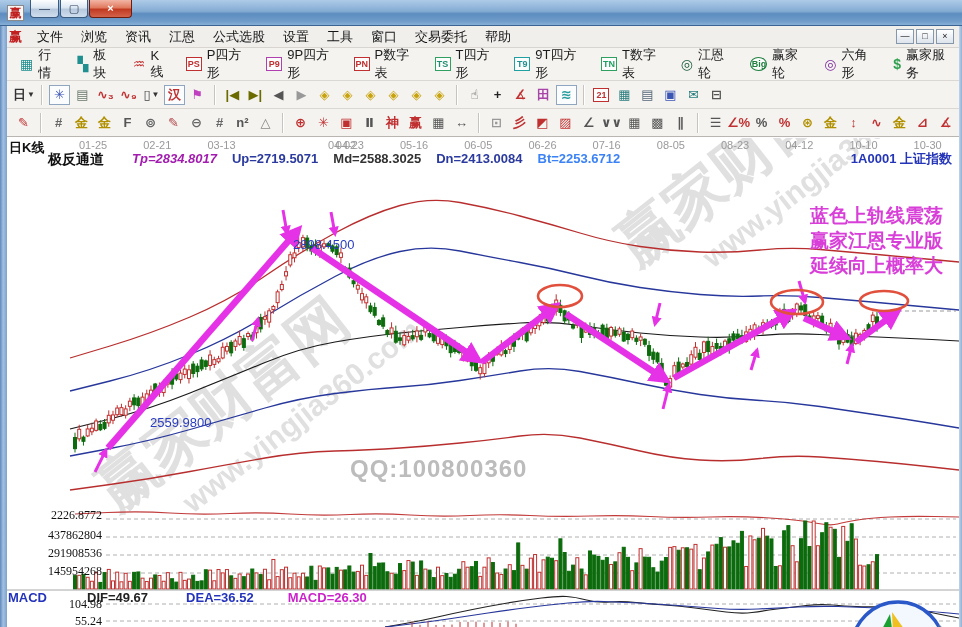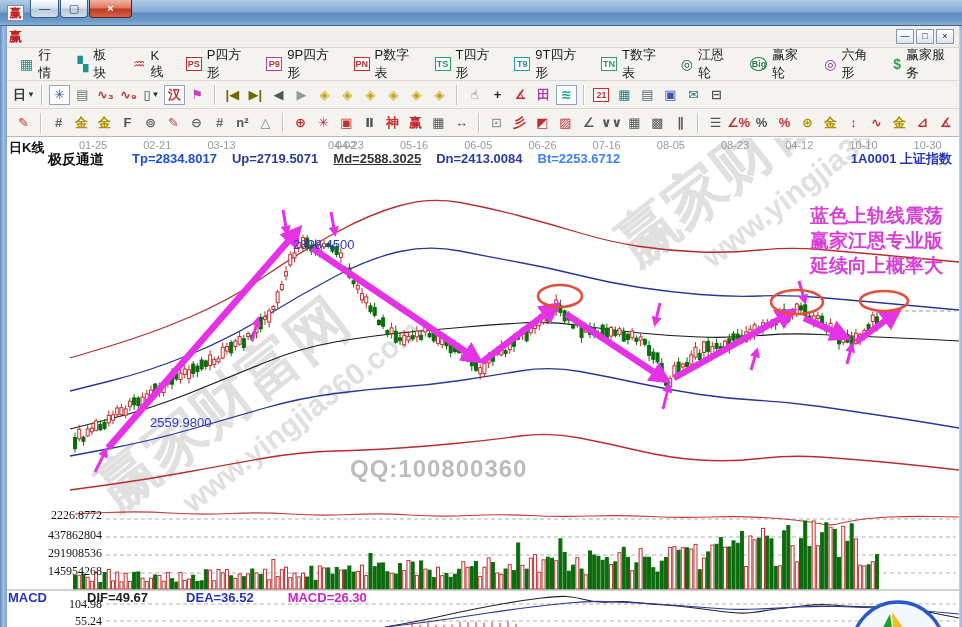--- a/index.html
+++ b/index.html
@@ -79,20 +79,32 @@
     <div class="app-logo">赢</div>
     <div class="win-btns">
       <div class="wbtn min">—</div>
       <div class="wbtn max">▢</div>
       <div class="wbtn close">×</div>
     </div>
   </div>
 
   <div class="menubar">
     <span class="menu-logo">赢</span>
+    <div id="menu-items" style="display:flex">
+        <div class="menu-item">文件</div>
+        <div class="menu-item">浏览</div>
+        <div class="menu-item">资讯</div>
+        <div class="menu-item">江恩</div>
+        <div class="menu-item">公式选股</div>
+        <div class="menu-item">设置</div>
+        <div class="menu-item">工具</div>
+        <div class="menu-item">窗口</div>
+        <div class="menu-item">交易委托</div>
+        <div class="menu-item">帮助</div>
+      </div>
     <div class="child-controls">
       <div class="cbtn">—</div>
       <div class="cbtn">□</div>
       <div class="cbtn">×</div>
     </div>
   </div>
 
   <div class="toolbar" id="tb1">
       <div class="t1item">
         <span class="glyph-ic" style="color: rgb(31, 143, 143);">▦</span>
@@ -1058,23 +1070,23 @@
       <div class="ov date-tick" style="left: 592.6px;">07-16</div>
       <div class="ov date-tick" style="left: 656.8px;">08-05</div>
       <div class="ov date-tick" style="left: 721px;">08-23</div>
       <div class="ov date-tick" style="left: 785.2px;">04-12</div>
       <div class="ov date-tick" style="left: 849.4px;">10-10</div>
       <div class="ov date-tick" style="left: 913.6px;">10-30</div>
     </div>
   <div class="ov params-row">
     <span class="ind-name">极反通道</span>
     <span id="param-list" style="display:flex">
-        <span class="param" style="color: #1d4ed8;">Tp=2834.8017</span>
+        <span class="param" style="color: #a21caf; font-style: italic;">Tp=2834.8017</span>
         <span class="param" style="color: rgb(43, 58, 158);">Up=2719.5071</span>
-        <span class="param" style="color: rgb(51, 51, 51); text-decoration: underline;">Md=2588.3025</span>
+        <span class="param" style="color: rgb(51, 51, 51);">Md=2588.3025</span>
         <span class="param" style="color: rgb(43, 58, 158);">Dn=2413.0084</span>
         <span class="param" style="color: #3b82f6;">Bt=2253.6712</span>
       </span>
   </div>
   <div class="ov symbol-label">1A0001  上证指数</div>
 
   <div class="ov price-mark" id="pm0" style="left: 150px; top: 415px;">2559.9800</div>
   <div class="ov price-mark" id="pm1" style="left: 293px; top: 237px;">2898.4500</div>
 
   <div class="ov annotation">

